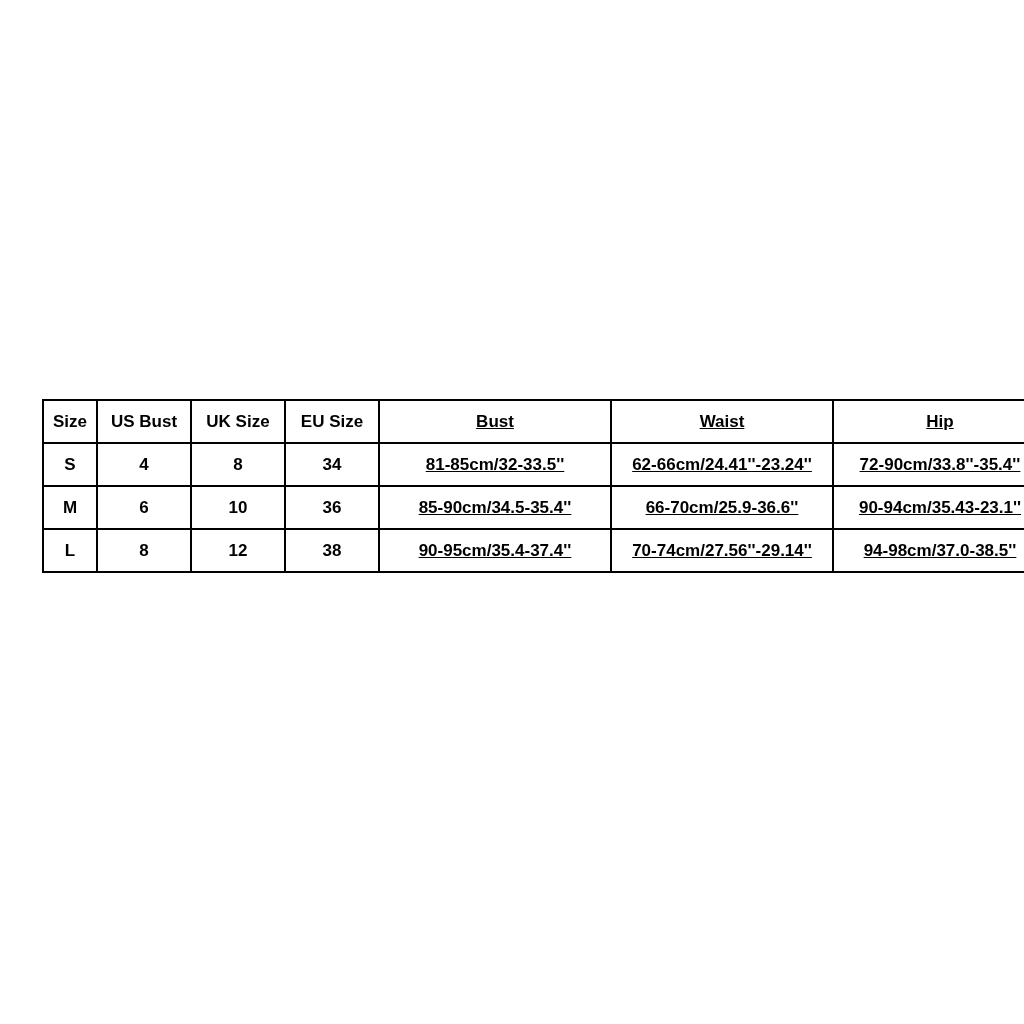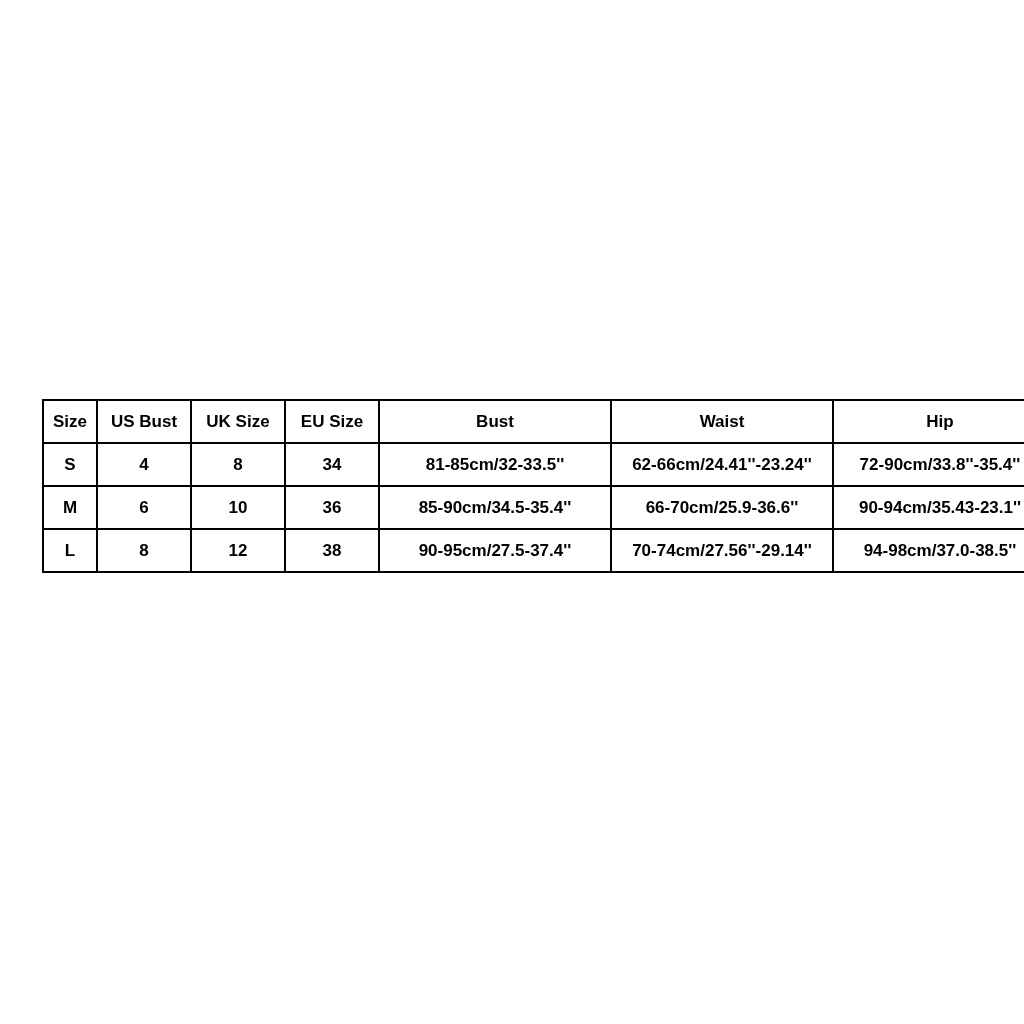--- a/index.html
+++ b/index.html
@@ -50,21 +50,21 @@
   table.size-chart td {
     font-size: 17px;
   }
   .col-size   { width: 54px; }
   .col-us     { width: 94px; }
   .col-uk     { width: 94px; }
   .col-eu     { width: 94px; }
   .col-bust   { width: 232px; }
   .col-waist  { width: 222px; }
   .col-hip    { width: 214px; }
-  td.measure, th.measure { font-size: 16px; }
+  td.measure, th.measure { font-size: 16px; text-decoration: underline; }
 </style>
 </head>
 <body>
 
 <div class="page">
   <div class="table-wrap">
     <table class="size-chart">
       <colgroup>
         <col class="col-size">
         <col class="col-us">
@@ -102,20 +102,20 @@
           <td>36</td>
           <td class="measure">85-90cm/34.5-35.4''</td>
           <td class="measure">66-70cm/25.9-36.6''</td>
           <td class="measure">90-94cm/35.43-23.1''</td>
         </tr>
         <tr>
           <td>L</td>
           <td>8</td>
           <td>12</td>
           <td>38</td>
-          <td class="measure">90-95cm/27.5-37.4''</td>
+          <td class="measure">90-95cm/35.4-37.4''</td>
           <td class="measure">70-74cm/27.56''-29.14''</td>
           <td class="measure">94-98cm/37.0-38.5''</td>
         </tr>
       </tbody>
     </table>
   </div>
 </div>
 
 </body></html>

